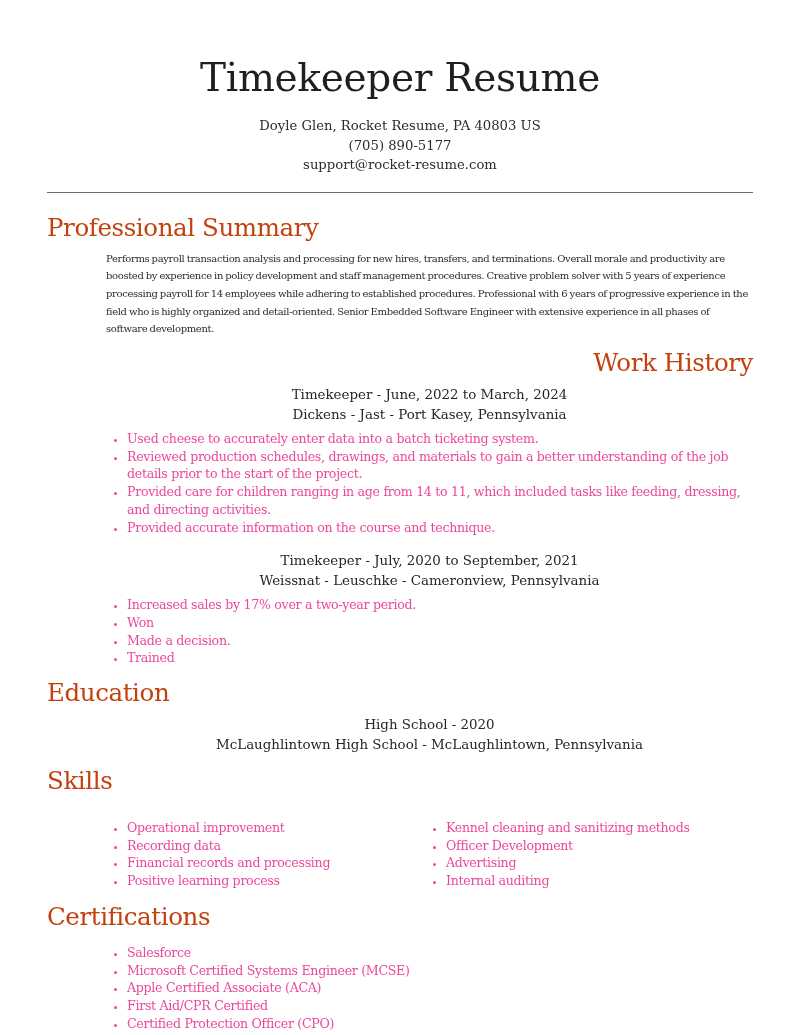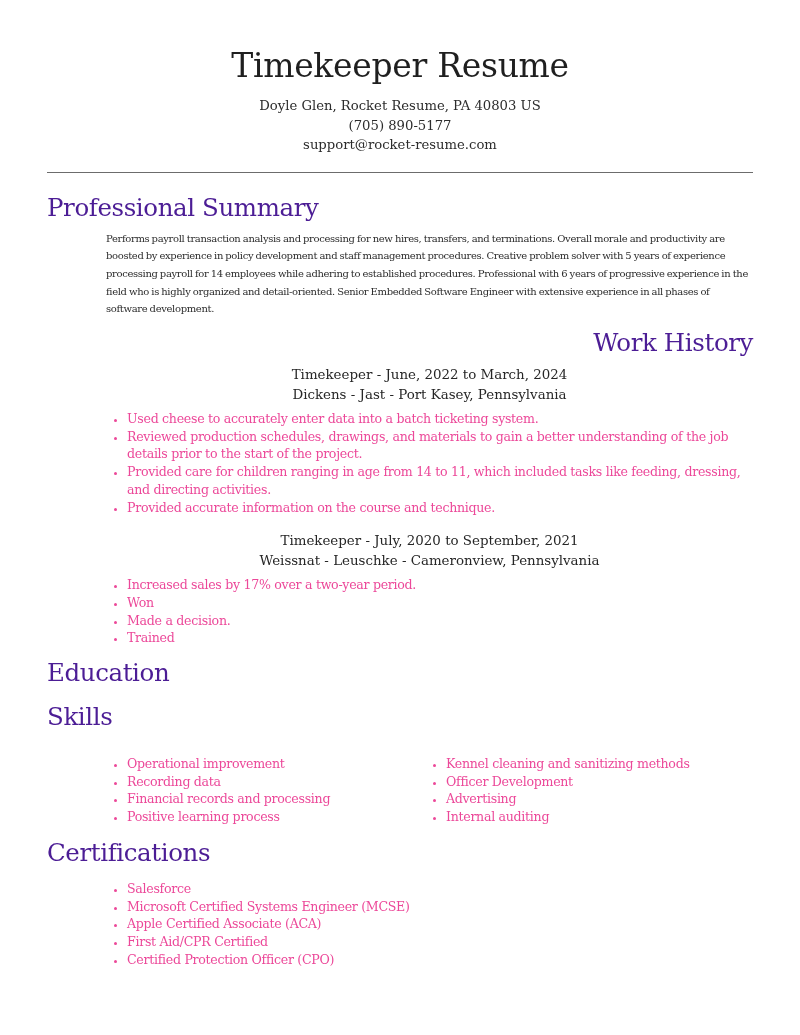--- a/index.html
+++ b/index.html
@@ -17,45 +17,45 @@
     .page {
       position: relative;
       padding: 0 47px;
     }
     .header {
       text-align: center;
       padding-top: 40px;
     }
     .title {
       font-family: "DejaVu Serif", serif;
-      font-size: 33px;
+      font-size: 39px;
       font-weight: normal;
       color: #1f1f1f;
-      margin: 4px;
+      margin: 16px;
       line-height: 44px;
       letter-spacing: -0.3px;
     }
     .contact {
       margin-top: 8px;
       font-size: 13.2px;
       line-height: 19.5px;
       color: #2c2c2c;
     }
     .contact div { white-space: nowrap; }
     .rule {
       height: 0;
       border: none;
       border-top: 1.5px solid #6c6c6c;
       margin: 17px 0 0 0;
     }
     .section-heading {
       font-family: "DejaVu Serif", serif;
       font-size: 24.5px;
       font-weight: normal;
-      color: #4c1d95;
+      color: #c2410c;
       margin: 0;
       line-height: 34px;
       letter-spacing: -0.4px;
     }
     .summary-heading { margin-top: 18px; }
     .indent {
       padding-left: 59px;
     }
     .summary-text {
       font-size: 10px;
@@ -147,20 +147,24 @@
         <li>Increased sales by 17% over a two-year period.</li>
         <li>Won</li>
         <li>Made a decision.</li>
         <li>Trained</li>
       </ul>
     </div>
   </section>
 
   <section>
     <h2 class="section-heading edu-heading">Education</h2>
+    <div class="indent edu-lines">
+      <div class="job-line">High School - 2020</div>
+      <div class="job-line">McLaughlintown High School - McLaughlintown, Pennsylvania</div>
+    </div>
   </section>
 
   <section>
     <h2 class="section-heading skills-heading">Skills</h2>
     <div class="indent skills-grid">
       <ul class="bullets">
         <li>Operational improvement</li>
         <li>Recording data</li>
         <li>Financial records and processing</li>
         <li>Positive learning process</li>

